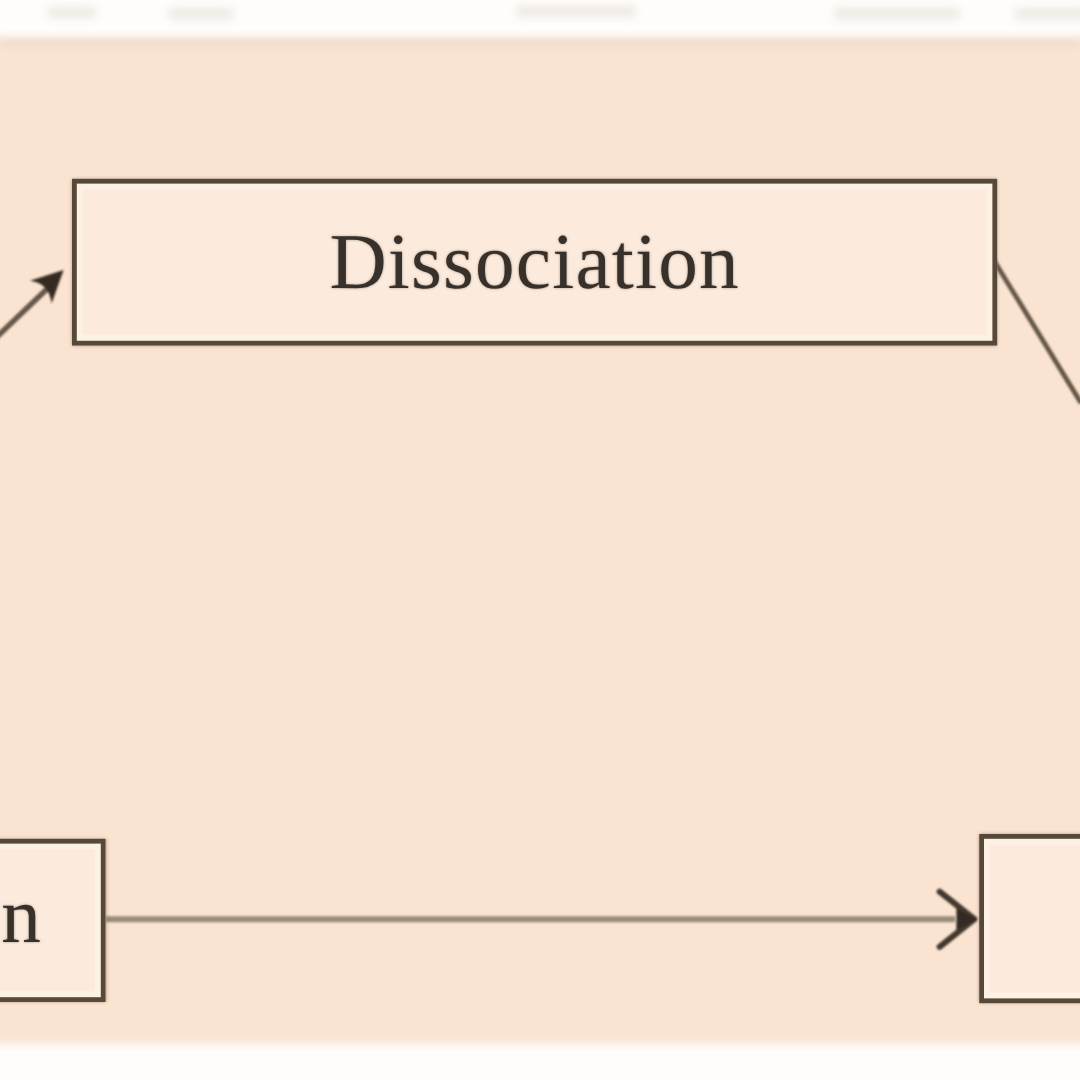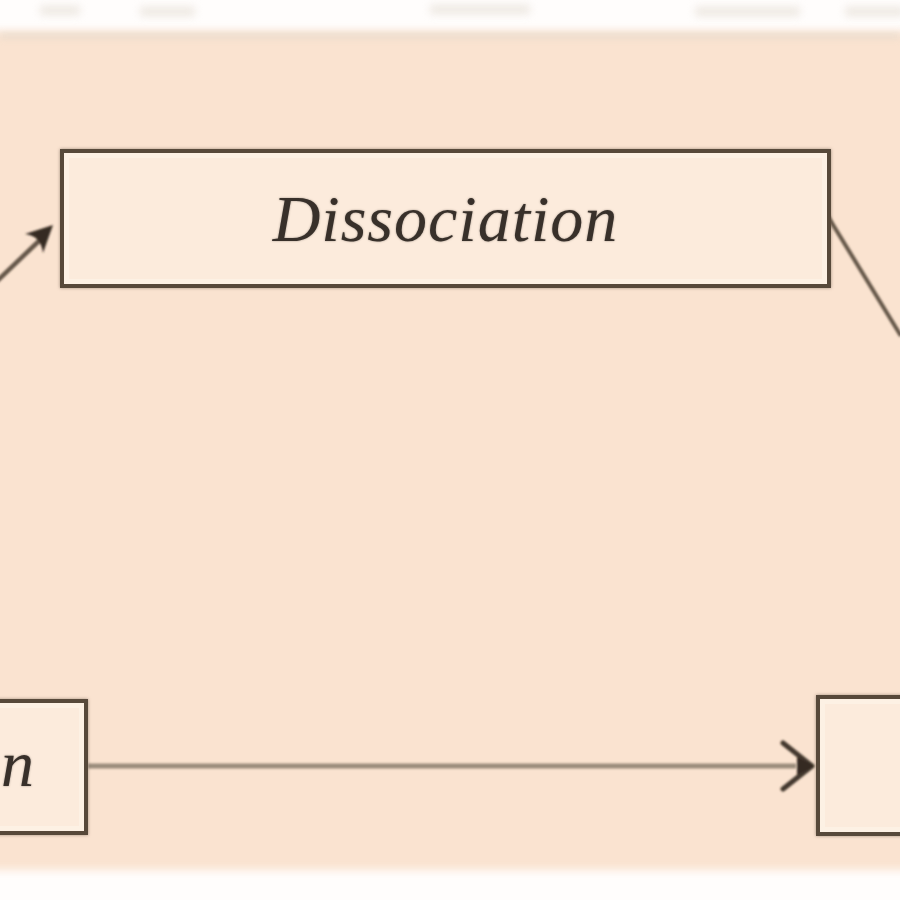--- a/index.html
+++ b/index.html
@@ -1,21 +1,21 @@
 <!DOCTYPE html>
 <html><head>
 <meta charset="utf-8">
 <style>
   html,body{margin:0;padding:0;}
   body{
     width:900px;height:900px;overflow:hidden;position:relative;
     background:#fffdfc;
     font-family:"Liberation Serif","DejaVu Serif",serif;
   }
-  .page{position:absolute;inset:0;width:900px;height:900px;overflow:hidden;font-style:italic;}
+  .page{position:absolute;inset:0;width:900px;height:900px;overflow:hidden;}
 
   
   .canvas-bg{
     position:absolute;left:-25px;right:-25px;top:31px;bottom:30px;
     background:#fae3d0;
     filter:blur(4px);
   }
   
   .smudge{
     position:absolute;height:9px;background:#eae4dc;filter:blur(4px);opacity:.85;

